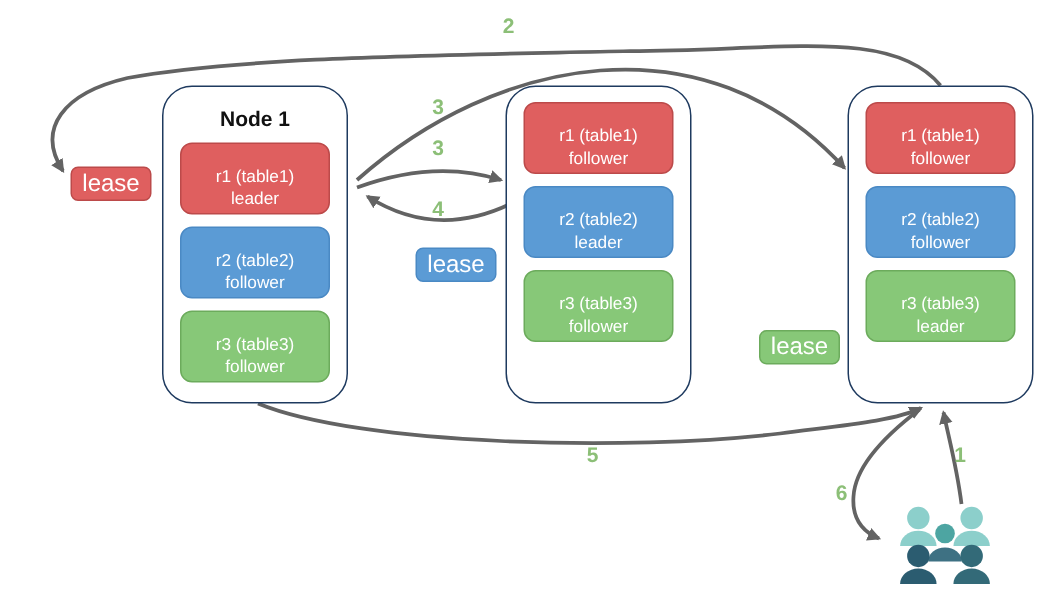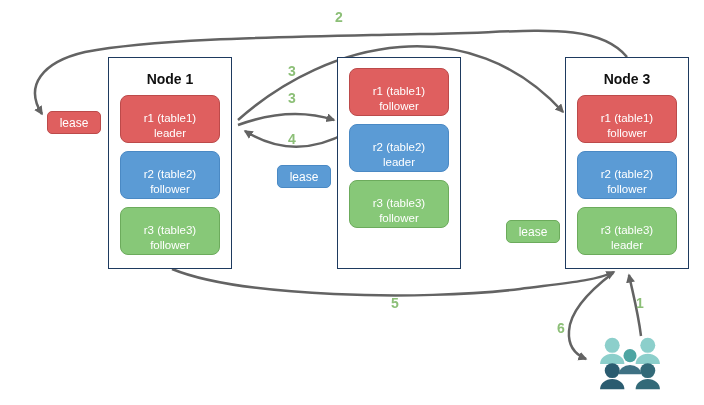--- a/index.html
+++ b/index.html
@@ -1,32 +1,32 @@
 <!DOCTYPE html>
 <html><head>
 <meta charset="utf-8">
 <style>
   html,body{margin:0;padding:0;background:#ffffff;font-family:"Liberation Sans",sans-serif;}
   .canvas{position:relative;width:704px;height:405px;background:#ffffff;overflow:hidden;}
 
   .arrows{position:absolute;left:0;top:0;width:704px;height:405px;pointer-events:none;}
 
   .node{position:absolute;width:124px;height:212px;background:#ffffff;
-        border:1.5px solid #1e3a5f;border-radius:0;box-sizing:border-box;}
+        border:1.5px solid #1e3a5f;border-radius:20px;box-sizing:border-box;}
   .node-title{margin-top:13px;text-align:center;font-size:14px;font-weight:bold;color:#111111;}
   .replica{width:100px;height:48px;margin:8px auto 0 auto;border-radius:8px;
            display:flex;flex-direction:column;align-items:center;justify-content:flex-end;
            color:#ffffff;font-size:11.5px;line-height:1.35;text-align:center;box-sizing:border-box;}
   .replica:first-of-type{margin-top:10px;}
   .red{background:#df5f5f;border:1.5px solid #bc4a4a;}
   .blue{background:#5b9bd5;border:1.5px solid #4a89c4;}
   .green{background:#87c878;border:1.5px solid #6cab5c;}
 
   .lease{position:absolute;width:54px;height:23px;border-radius:5px;color:#ffffff;
-         font-size:12px;display:flex;align-items:center;justify-content:center;box-sizing:border-box;}
+         font-size:16px;display:flex;align-items:center;justify-content:center;box-sizing:border-box;}
   .lease-red{left:47px;top:111px;}
   .lease-blue{left:277px;top:165px;}
   .lease-green{left:506px;top:220px;}
 
   .step{position:absolute;width:14px;text-align:center;font-size:14px;font-weight:bold;color:#8cbf77;}
   .step-2{left:332px;top:9px;}
   .step-3a{left:285px;top:63px;}
   .step-3b{left:285px;top:90px;}
   .step-4{left:285px;top:131px;}
   .step-5{left:388px;top:295px;}
@@ -82,21 +82,20 @@
       <span>r2 (table2)</span>
       <span>leader</span>
     </div>
     <div class="replica green">
       <span>r3 (table3)</span>
       <span>follower</span>
     </div>
   </div>
 
   <div class="node" style="left:565px;top:57px;">
-    <div class="node-title">Node 3</div>
     <div class="replica red">
       <span>r1 (table1)</span>
       <span>follower</span>
     </div>
     <div class="replica blue">
       <span>r2 (table2)</span>
       <span>follower</span>
     </div>
     <div class="replica green">
       <span>r3 (table3)</span>

